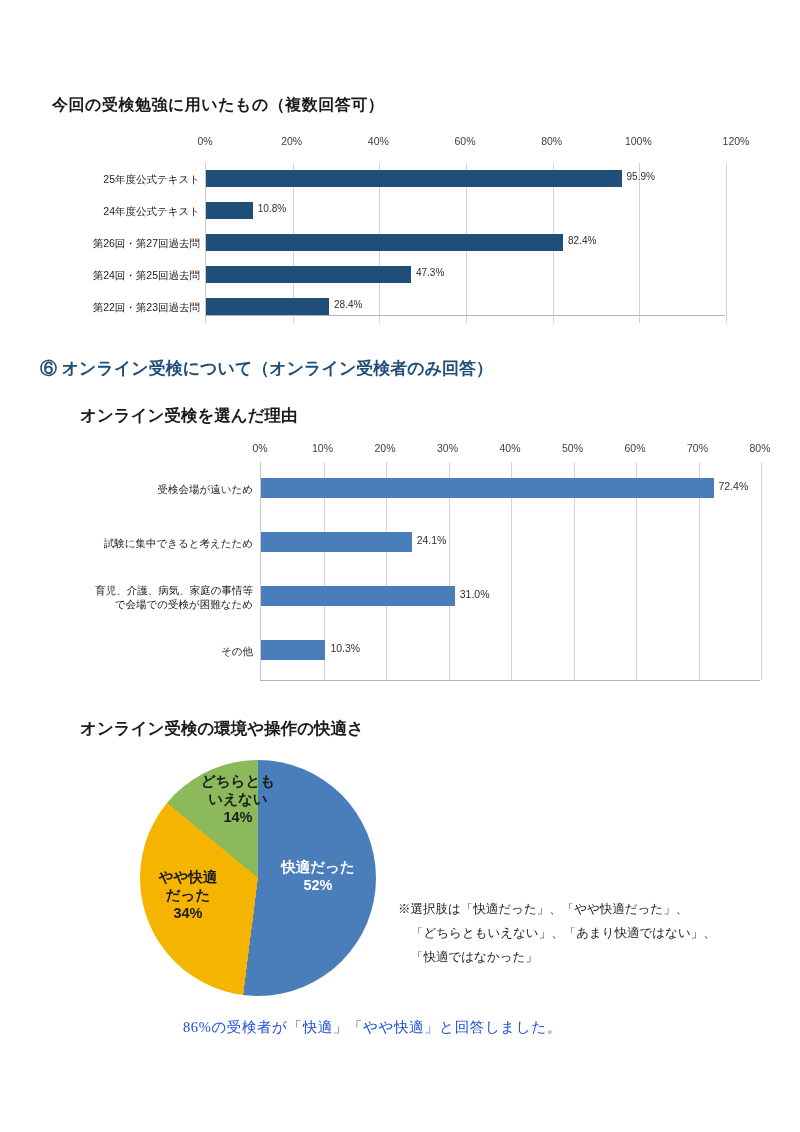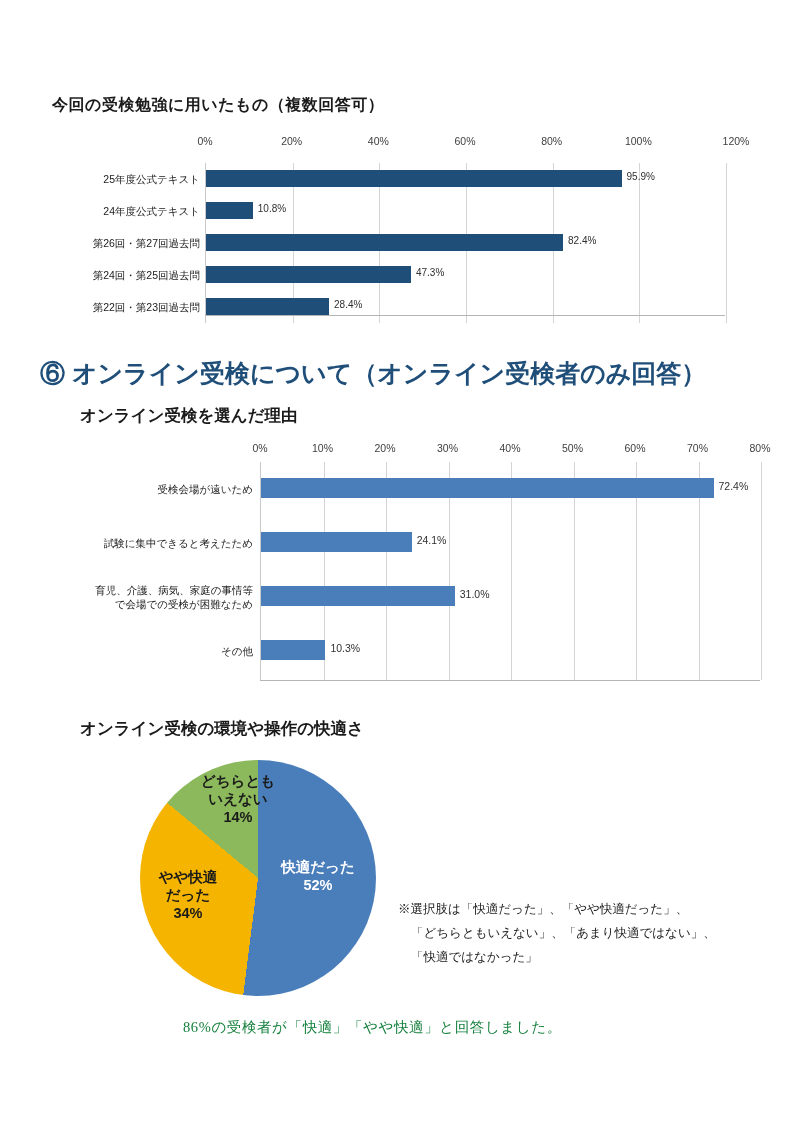--- a/index.html
+++ b/index.html
@@ -108,21 +108,21 @@
     width: 520px;
     height: 1px;
     background: #b5b5b5;
   }
 
   
   .sec6 {
     position: absolute;
     left: 40px;
     top: 357px;
-    font-size: 25px;
+    font-size: 17px;
     font-weight: bold;
     color: #1f4e79;
     letter-spacing: 0px;
     white-space: nowrap;
   }
 
   
   .chart2-title {
     position: absolute;
     left: 80px;
@@ -270,21 +270,21 @@
   }
   .pie-note div:nth-child(n+2) {
     padding-left: 13px;
   }
   .summary {
     position: absolute;
     left: 183px;
     top: 1018px;
     font-size: 14.5px;
     font-family: "Liberation Serif", serif;
-    color: #15803d;
+    color: #1d4ed8;
     letter-spacing: 0.6px;
   }
 </style>
 </head>
 <body>
 
 <div class="page">
 
   <div class="chart1-title">今回の受検勉強に用いたもの（複数回答可）</div>
 

